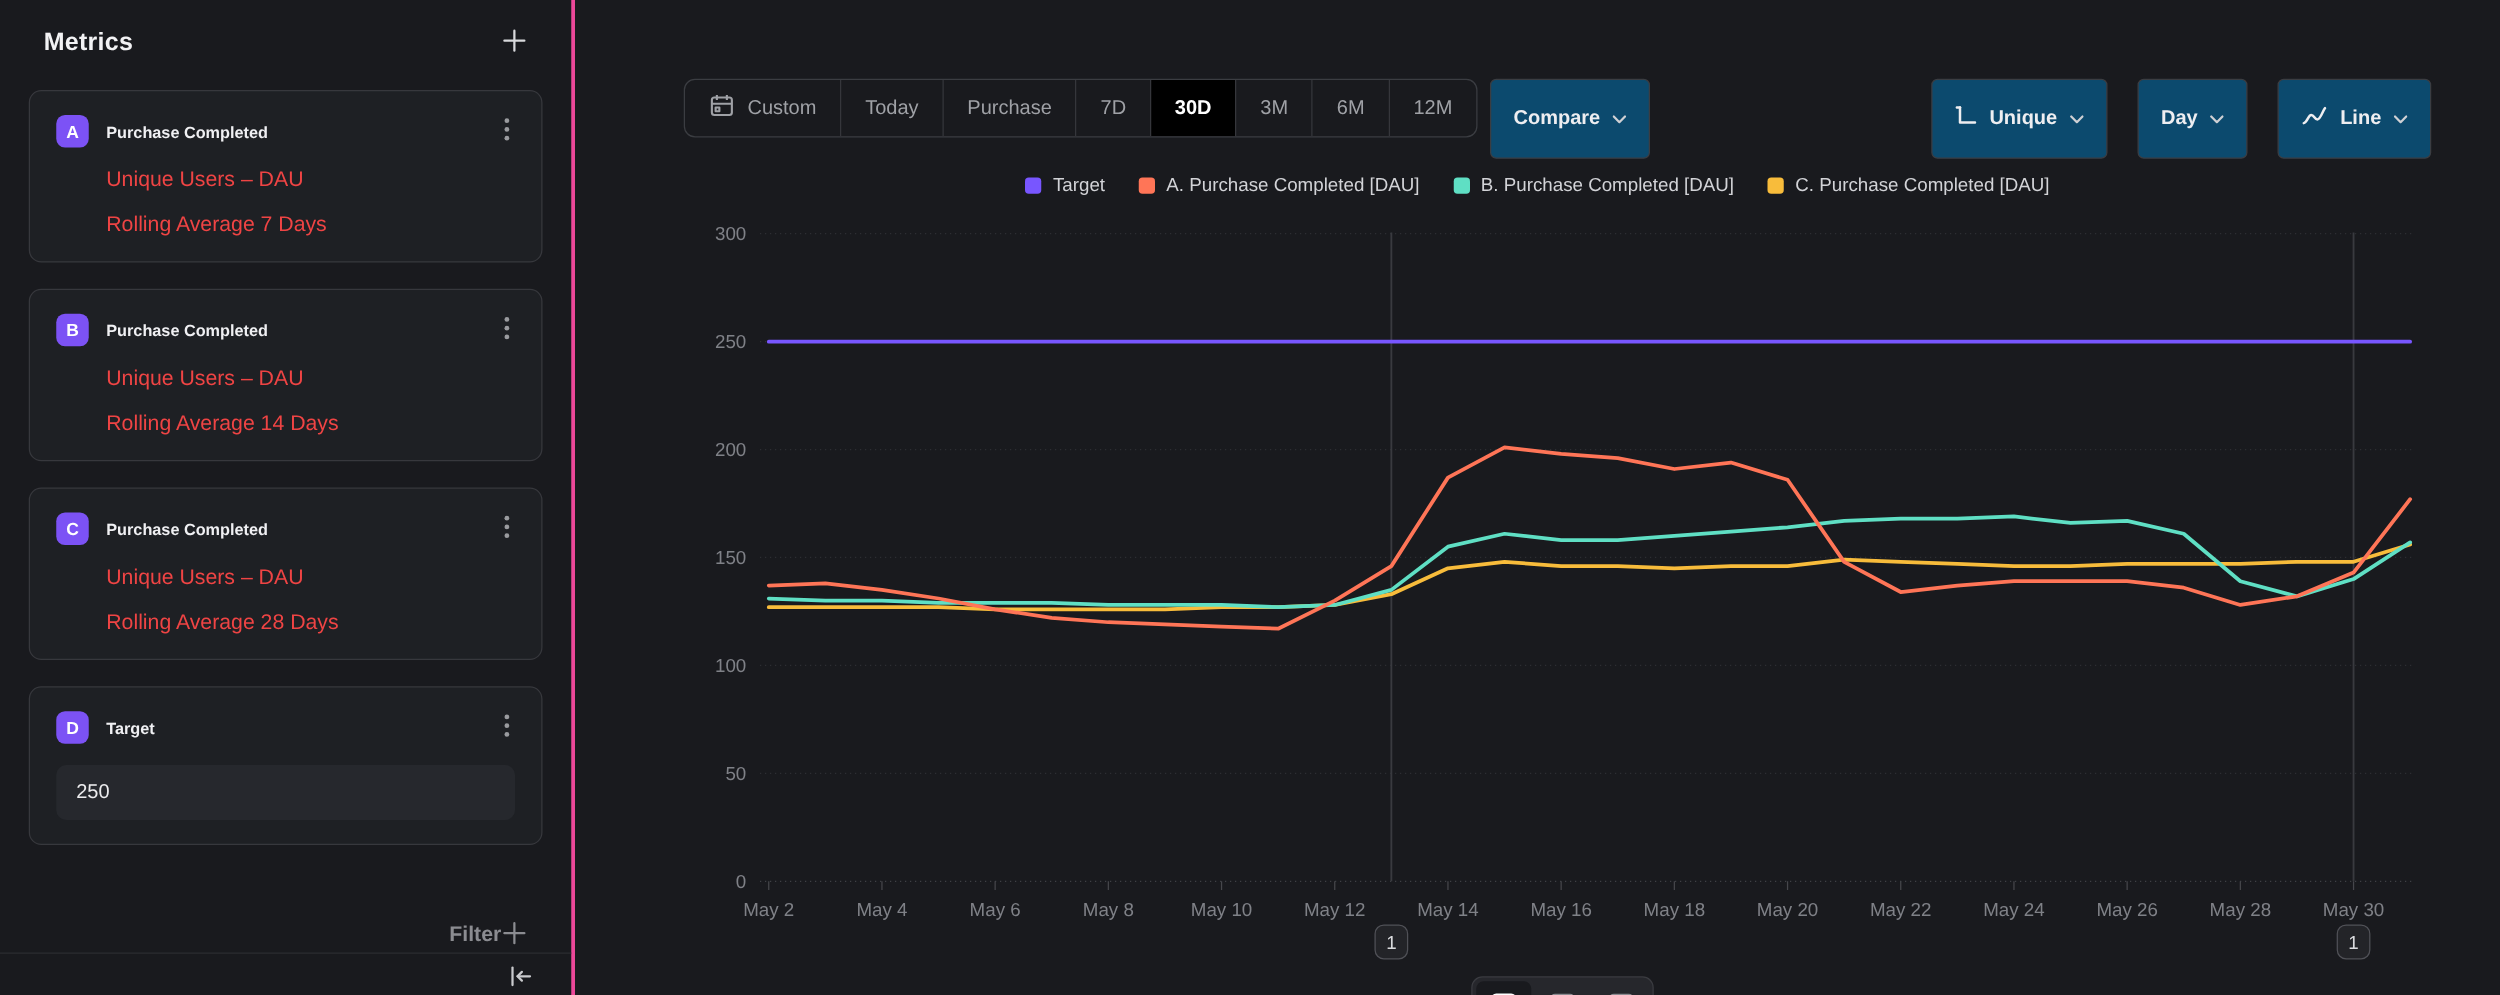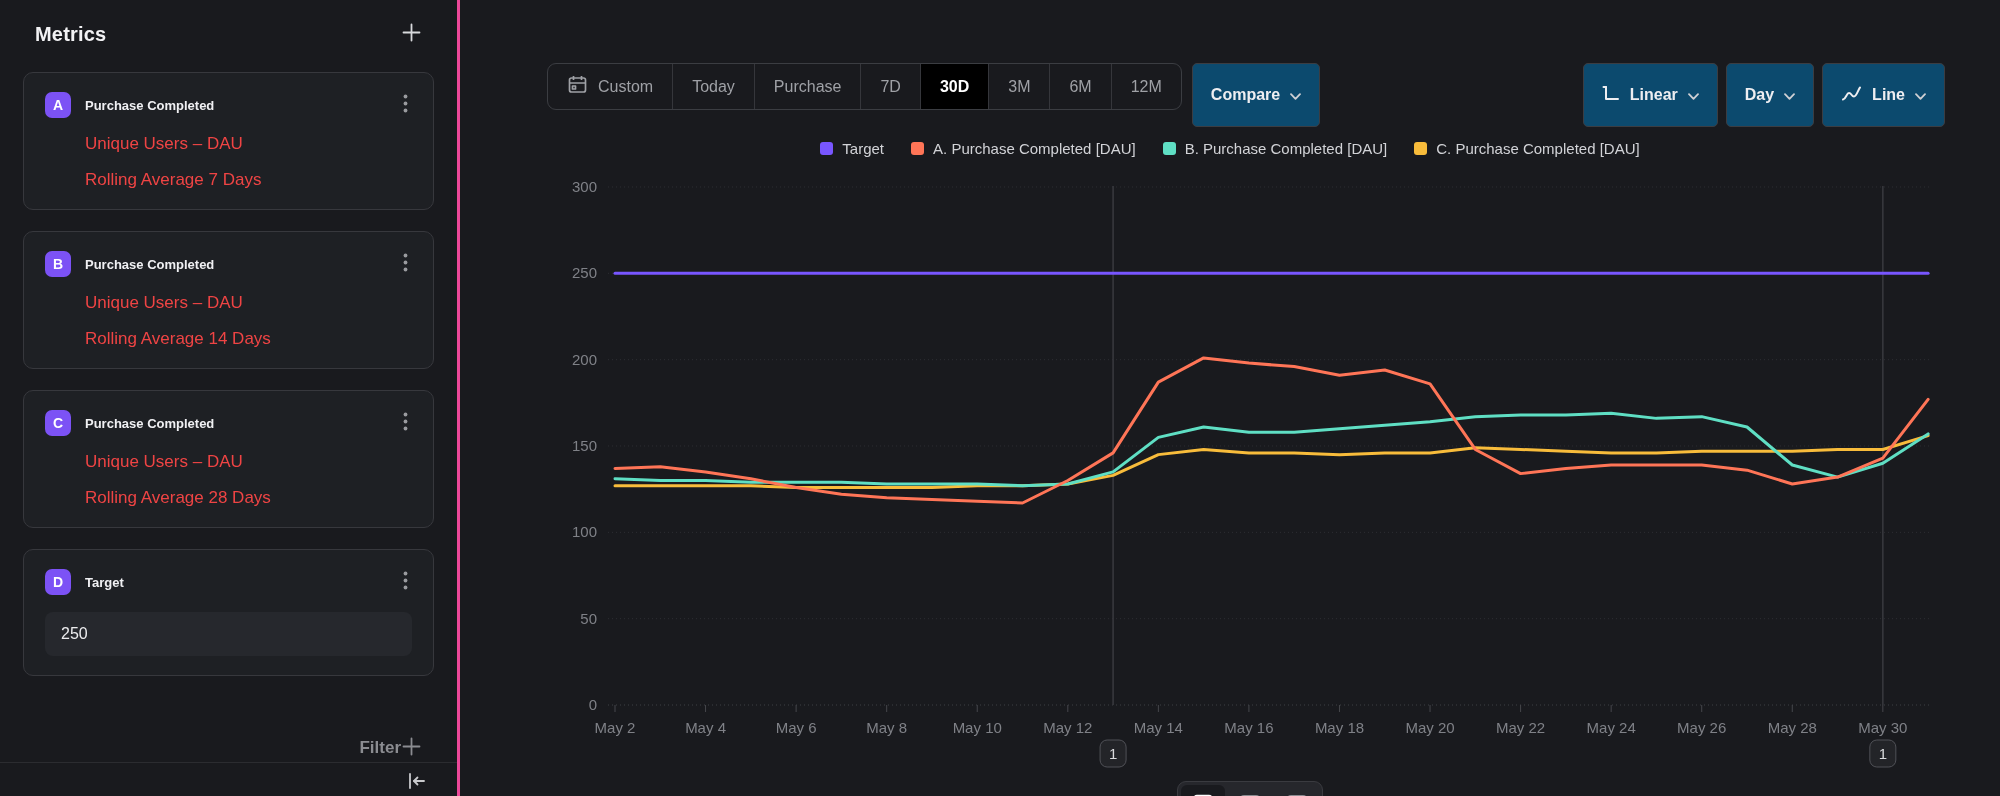--- a/index.html
+++ b/index.html
@@ -34,21 +34,21 @@
            padding:0 55px 0 87px;}
   .toolbar-left,.toolbar-right{display:flex;align-items:stretch;}
   .seg-control{display:flex;border:1px solid #3b3d42;border-radius:9px;overflow:hidden;height:47px;box-sizing:border-box;}
   .seg-item{display:flex;align-items:center;gap:10px;padding:0 19px;background:transparent;border:none;
             border-left:1px solid #35363b;color:#9fa1a6;font-size:16px;font-family:inherit;cursor:pointer;text-align:center;}
   .seg-item:first-child{border-left:none;}
   .seg-item.selected{background:#000000;color:#ffffff;font-weight:700;}
   .btn{display:flex;align-items:center;gap:10px;height:64px;box-sizing:border-box;padding:0 18px;
        background:#0c4a6e;border:1px solid #3b3d42;border-radius:5px;color:#eeeef1;font-size:16px;
        font-weight:700;font-family:inherit;cursor:pointer;}
-  .ml10{margin-left:10px;} .ml12{margin-left:8px;}
+  .ml10{margin-left:10px;} .ml12{margin-left:24px;}
 
   .legend{position:absolute;top:140px;left:0;right:0;display:flex;justify-content:center;gap:27px;align-items:center;}
   .leg-item{display:flex;align-items:center;gap:9px;cursor:pointer;}
   .leg-swatch{width:13px;height:13px;border-radius:3px;flex:none;}
   .leg-label{font-size:15px;color:#d2d3d7;}
 
   #chart{position:absolute;left:79px;top:170px;}
   .tick-label{fill:#7f8187;font-size:15px;font-family:"Liberation Sans","DejaVu Sans",sans-serif;}
   .badge-label{fill:#d9dadd;font-size:15px;font-family:"Liberation Sans","DejaVu Sans",sans-serif;}
 
@@ -206,21 +206,21 @@
         </button>
       </div>
       <div class="toolbar-right">
         <button class="btn">
           <span>
             <svg width="18" height="17" viewBox="0 0 18 17" fill="none" stroke="#eeeef1" stroke-width="2" stroke-linecap="round" stroke-linejoin="round">
                 <path d="M4 2v12h12"></path>
                 <path d="M1.5 2H4"></path>
               </svg>
           </span>
-          <span>Linear</span>
+          <span>Unique</span>
           <span>
             <svg width="11" height="7" viewBox="0 0 11 7" fill="none">
                 <path d="M1 1.2 5.5 5.8 10 1.2" stroke="#cfd0d4" stroke-width="1.8" stroke-linecap="round" stroke-linejoin="round"></path>
               </svg>
           </span>
         </button>
         <button class="btn ml12">
           <span>Day</span>
           <span>
             <svg width="11" height="7" viewBox="0 0 11 7" fill="none">

